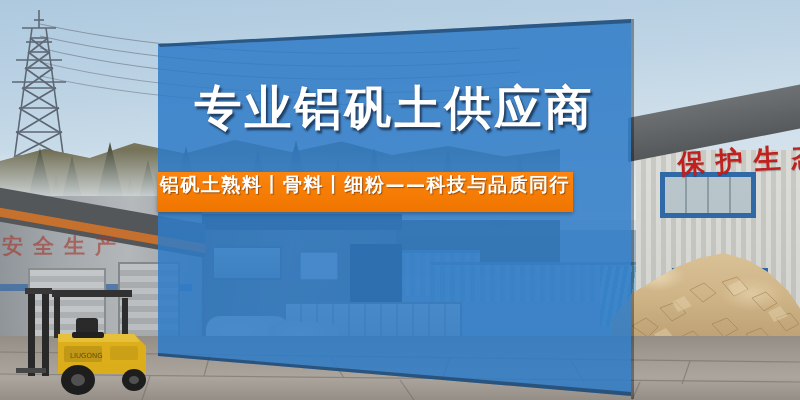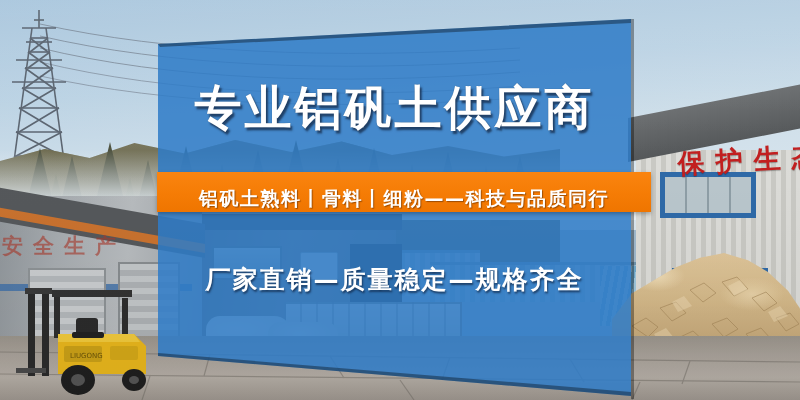--- a/index.html
+++ b/index.html
@@ -224,24 +224,24 @@
     font-family:Liberation Serif, serif;
     font-weight:bold;
     font-size:47px;
     line-height:60px;
     letter-spacing:3px;
     text-shadow:2px 3px 2px rgba(20,40,70,.75), 0 0 1px rgba(0,0,0,.4);
     white-space:nowrap;
   }
 
   .ribbon{
-    position:absolute;left:157px;top:172px;width:494px;height:40px;
+    position:absolute;left:157px;top:172px;width:416px;height:40px;
     background:linear-gradient(180deg,#fa8410 0%,#f57c05 55%,#ef7500 100%);
     box-shadow:0 2px 4px rgba(0,0,0,.28);
-    display:flex;align-items:flex-end;justify-content:center;
+    display:flex;align-items:flex-start;justify-content:center;
   }
   .ribbon-text{
     color:#ffffff;
     font-family:"DejaVu Sans","Liberation Sans",sans-serif;
     font-weight:bold;font-size:19px;letter-spacing:1.5px;
     text-shadow:1px 1px 1px rgba(90,40,0,.55);
     white-space:nowrap;
   }
 
   .sub-block{
@@ -441,17 +441,16 @@
 
   <div class="content">
 
     <div class="headline">专业铝矾土供应商</div>
 
     <div class="ribbon">
       <span class="ribbon-text">铝矾土熟料丨骨料丨细粉——科技与品质同行</span>
     </div>
 
     <div class="sub-block">
-      <div class="subline">厂家直销—质量稳定—规格齐全</div>
     </div>
 
   </div>
 </div>
 
 </body></html>

